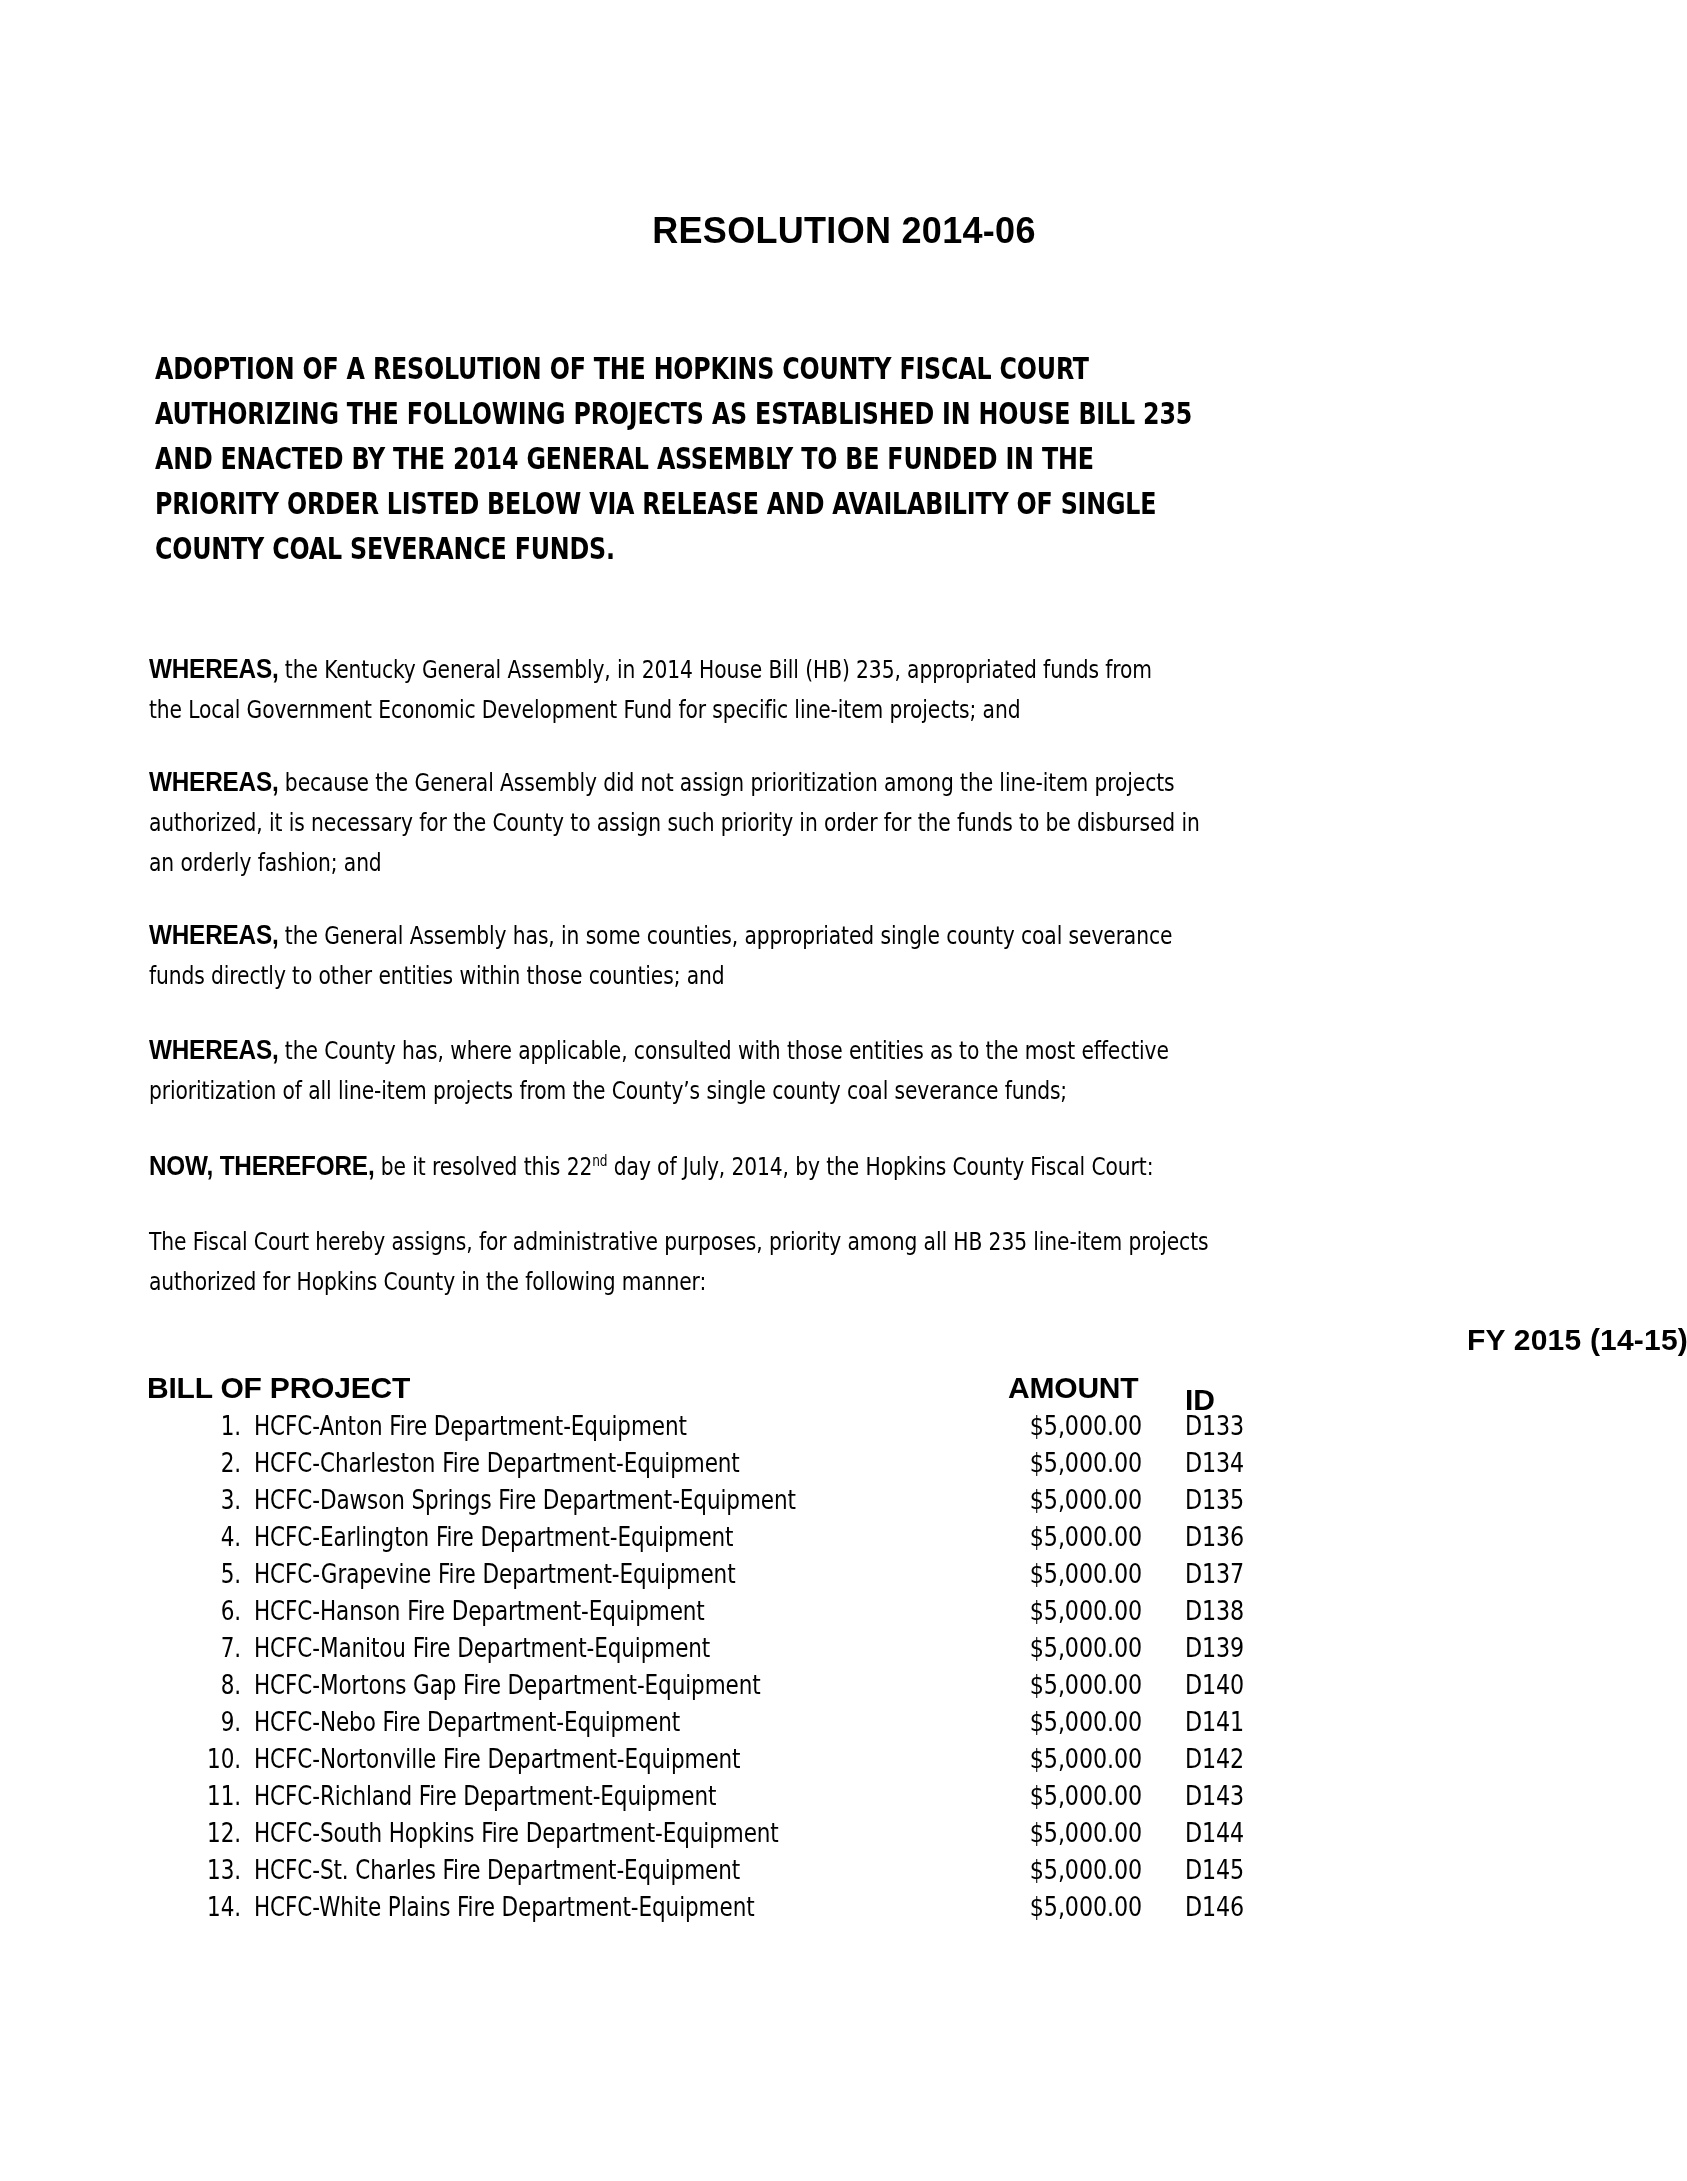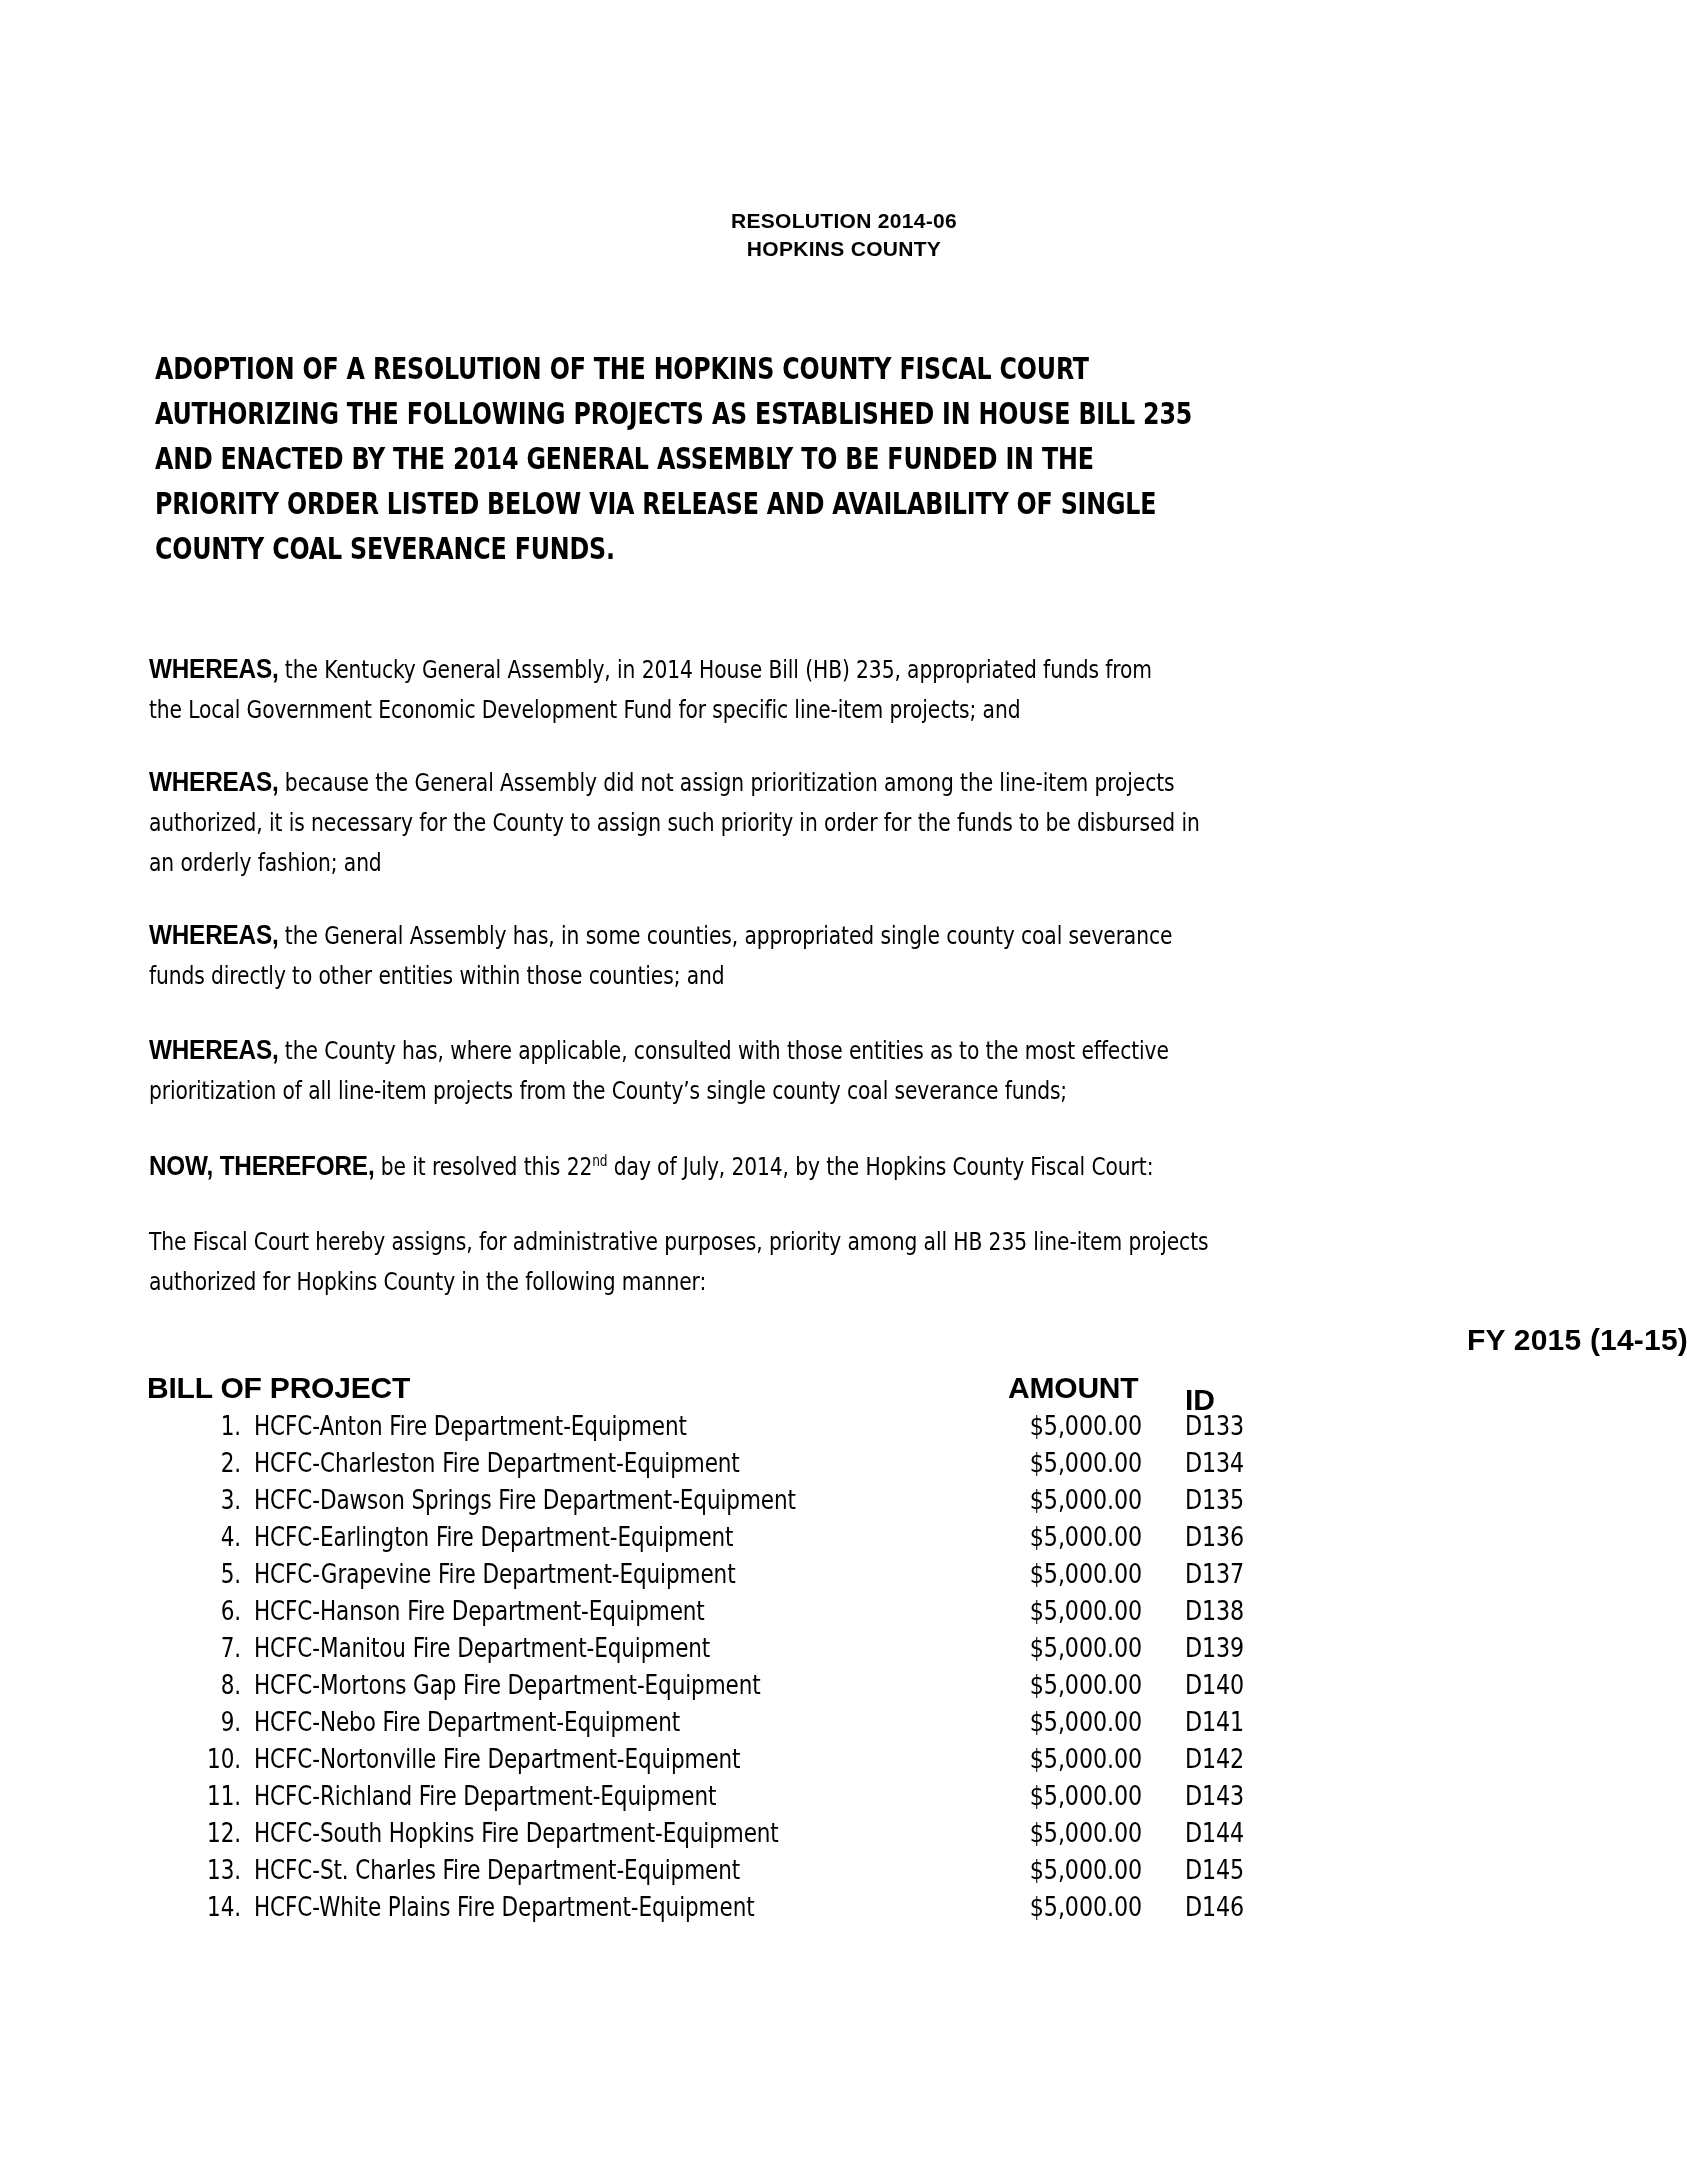--- a/index.html
+++ b/index.html
@@ -22,21 +22,21 @@
     box-sizing: border-box;
     padding: 0;
     overflow: hidden;
   }
 
   
   .doc-title {
     text-align: center;
     font-family: "Liberation Sans", sans-serif;
     font-weight: bold;
-    font-size: 21px;
+    font-size: 36px;
     letter-spacing: 0.3px;
     line-height: 1.32;
   }
   #title-block {
     position: absolute;
     left: 0;
     right: 0;
     top: 207px;
   }
 
@@ -152,21 +152,20 @@
     transform-origin: left top;
   }
 </style>
 </head>
 <body>
 
 <div id="page">
 
   <div id="title-block">
     <div class="doc-title">RESOLUTION 2014-06</div>
-    <div class="doc-title">HOPKINS COUNTY</div>
   </div>
 
   <div id="main-heading">
       <span class="hl">ADOPTION OF A RESOLUTION OF THE HOPKINS COUNTY FISCAL COURT</span>
       <span class="hl">AUTHORIZING THE FOLLOWING PROJECTS AS ESTABLISHED IN HOUSE BILL 235</span>
       <span class="hl">AND ENACTED BY THE 2014 GENERAL ASSEMBLY TO BE FUNDED IN THE</span>
       <span class="hl">PRIORITY ORDER LISTED BELOW VIA RELEASE AND AVAILABILITY OF SINGLE</span>
       <span class="hl">COUNTY COAL SEVERANCE FUNDS.</span>
     </div>
 

